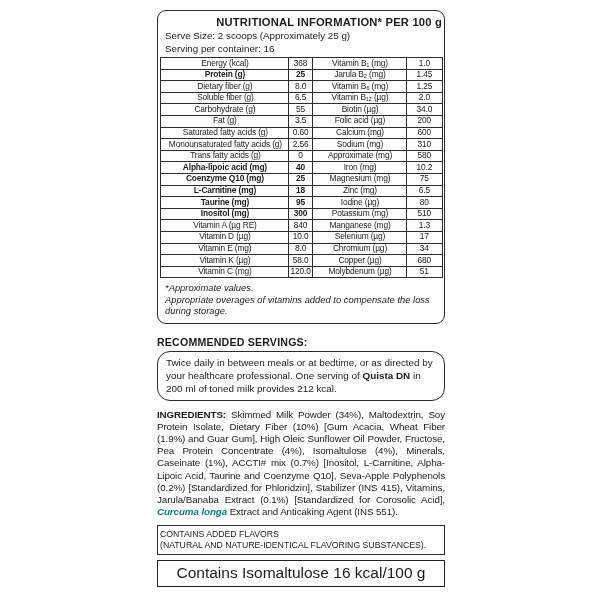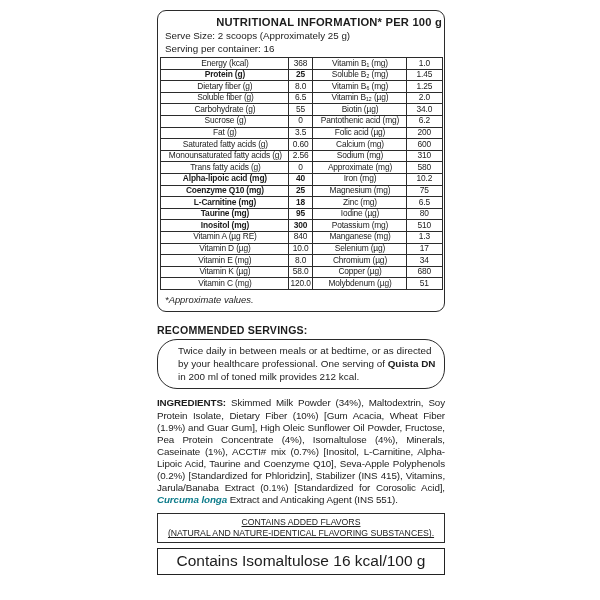--- a/index.html
+++ b/index.html
@@ -40,32 +40,32 @@
   col.c-name2 { width:33.5%; } col.c-val2 { width:12.5%; }
 
   .footnote {
     font-size:9.4px; line-height:11.6px; padding:4px 8px 2px 7px;font-style:italic;
   }
 
   .rec-heading {
     margin-top:12px; font-weight:bold; font-size:10.6px; letter-spacing:.2px;
   }
   .rec-box {
-    margin-top:3px; border:1.4px solid #2b2b2b; border-radius:20px;
-    padding:4px 8px 5px 20px; font-size:9.9px; line-height:13px;
+    margin-top:3px; border:1.4px solid #2b2b2b; border-radius:13px;
+    padding:4px 8px 5px 8px; font-size:9.9px; line-height:13px;
   }
 
   .ingredients {
     margin-top:8px; font-size:9.8px; line-height:12.1px;
     text-align:justify; letter-spacing:-0.1px;
   }
 
   .flavors-box {
-    margin-top:7px; border:1.1px solid #2b2b2b; text-align:center;
-    font-size:8.7px; line-height:11px; padding:3px 2px;text-decoration:underline;
+    margin-top:7px; border:1.1px solid #2b2b2b; 
+    font-size:8.7px; line-height:11px; padding:3px 2px;
   }
   .iso-box {
     margin-top:5px; border:1.6px solid #222; text-align:center;
     font-size:15.5px; line-height:18px; padding:3px 2px 4px 2px;
   }
 </style>
 </head>
 <body>
 
 <div class="label-col">
@@ -85,21 +85,21 @@
       <tbody>
           <tr>
             <td class="name">Energy (kcal)</td>
             <td class="val">368</td>
             <td class="name">Vitamin B₁ (mg)</td>
             <td class="val">1.0</td>
           </tr>
           <tr>
             <td class="name b">Protein (g)</td>
             <td class="val b">25</td>
-            <td class="name">Soluble B₂ (mg)</td>
+            <td class="name">Jarula B₂ (mg)</td>
             <td class="val">1.45</td>
           </tr>
           <tr>
             <td class="name">Dietary fiber (g)</td>
             <td class="val">8.0</td>
             <td class="name">Vitamin B₆ (mg)</td>
             <td class="val">1.25</td>
           </tr>
           <tr>
             <td class="name ind">Soluble fiber (g)</td>
@@ -107,26 +107,20 @@
             <td class="name">Vitamin B₁₂ (µg)</td>
             <td class="val">2.0</td>
           </tr>
           <tr>
             <td class="name">Carbohydrate (g)</td>
             <td class="val">55</td>
             <td class="name">Biotin (µg)</td>
             <td class="val">34.0</td>
           </tr>
           <tr>
-            <td class="name ind">Sucrose (g)</td>
-            <td class="val">0</td>
-            <td class="name">Pantothenic acid (mg)</td>
-            <td class="val">6.2</td>
-          </tr>
-          <tr>
             <td class="name">Fat (g)</td>
             <td class="val">3.5</td>
             <td class="name">Folic acid (µg)</td>
             <td class="val">200</td>
           </tr>
           <tr>
             <td class="name ind">Saturated fatty acids (g)</td>
             <td class="val">0.60</td>
             <td class="name">Calcium (mg)</td>
             <td class="val">600</td>
@@ -201,20 +195,21 @@
             <td class="name">Vitamin C (mg)</td>
             <td class="val">120.0</td>
             <td class="name">Molybdenum (µg)</td>
             <td class="val">51</td>
           </tr>
         </tbody>
     </table>
 
     <div class="footnote">
       <div>*Approximate values.</div>
+      <div>Appropriate overages of vitamins added to compensate the loss during storage.</div>
     </div>
   </div>
 
   <div class="rec-heading">RECOMMENDED SERVINGS:</div>
 
   <div class="rec-box"><span>Twice daily in between meals or at bedtime, or as directed by your healthcare professional. One serving of </span><span style="font-weight: bold;">Quista DN</span><span> in 200 ml of toned milk provides 212 kcal.</span></div>
 
   <div class="ingredients"><span style="font-weight: bold;">INGREDIENTS: </span><span>Skimmed Milk Powder (34%), Maltodextrin, Soy Protein Isolate, Dietary Fiber (10%) [Gum Acacia, Wheat Fiber (1.9%) and Guar Gum], High Oleic Sunflower Oil Powder, Fructose, Pea Protein Concentrate (4%), Isomaltulose (4%), Minerals, Caseinate (1%), ACCTI# mix (0.7%) [Inositol, L-Carnitine, Alpha-Lipoic Acid, Taurine and Coenzyme Q10], Seva-Apple Polyphenols (0.2%) [Standardized for Phloridzin], Stabilizer (INS 415), Vitamins, Jarula/Banaba Extract (0.1%) [Standardized for Corosolic Acid], </span><span style="font-weight: bold; font-style: italic; color: rgb(14, 124, 139);">Curcuma longa</span><span> Extract and Anticaking Agent (INS 551).</span></div>
 
   <div class="flavors-box">

